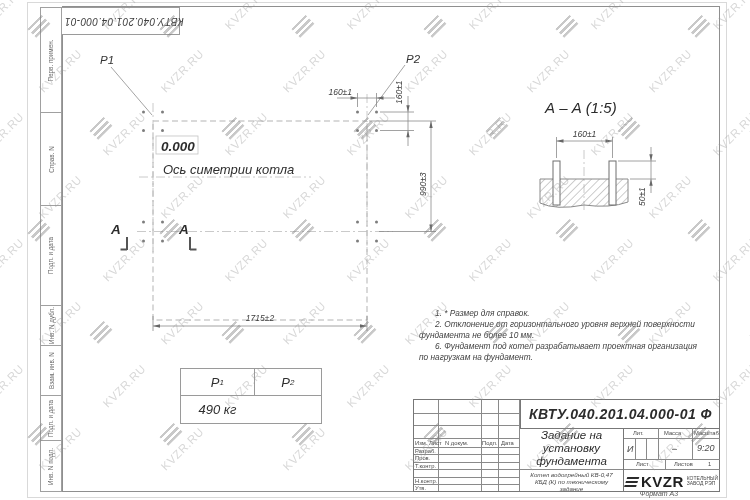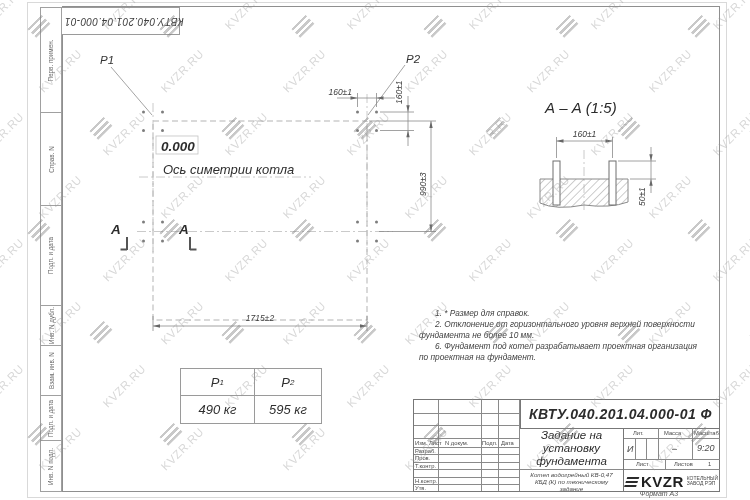--- a/index.html
+++ b/index.html
@@ -217,34 +217,33 @@
       <polygon points="651,179 649.3,185.8 652.7,185.8" fill="#666"></polygon>
       <text transform="translate(645,206) rotate(-90)" font-size="8.5" font-style="italic" fill="#3c3c3c">50±1</text>
     </g>
   </svg>
 
   <div class="notes">
     <div class="ind">1. * Размер для справок.</div>
     <div class="ind">2. Отклонение от горизонтального уровня верхней поверхности</div>
     <div>фундамента не более 10 мм.</div>
     <div class="ind">6. Фундамент под котел разрабатывает проектная организация</div>
-    <div>по проектная на фундамент.</div>
+    <div>по нагрузкам на фундамент.</div>
   </div>
 
   <div class="ltable">
     <div class="lt-h">
       <span>P</span>
         <sub>1</sub>
     </div>
     <div class="lt-h">
       <span>P</span>
         <sub>2</sub>
     </div>
     <div class="lt-v">490 кг</div>
-    <div class="lt-v">595 кг</div>
   </div>
 
   <div class="tblock">
     <div class="tb-desig">КВТУ.040.201.04.000-01 Ф</div>
     <div class="tb-title">
         <span>Задание на установку фундамента</span>
       </div>
     <div class="tb-sub">
         <span>Котел водогрейный КВ-0,47 КБД (К) по техническому задание</span>
       </div>

